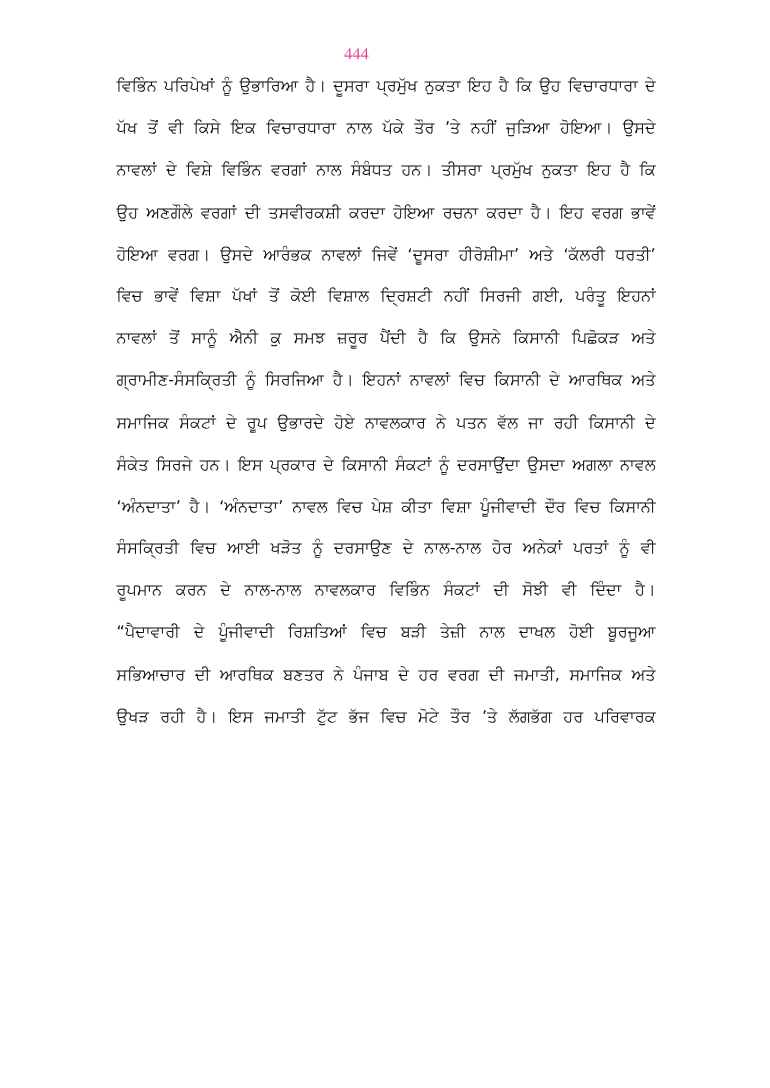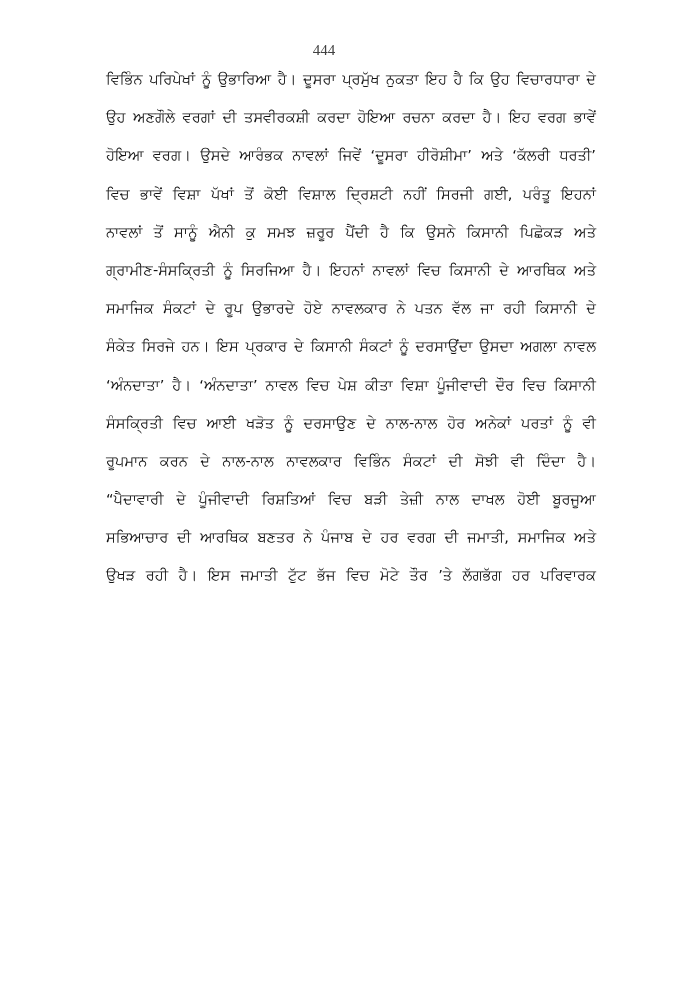--- a/index.html
+++ b/index.html
@@ -15,21 +15,21 @@
       color: #111111;
     }
     .page-number {
       position: absolute;
       top: 42px;
       left: 0;
       width: 648px;
       text-align: center;
       font-family: "Liberation Serif", serif;
       font-size: 15px;
-      color: #404040;
+      color: #ec4899;
     }
     .body-text {
       position: absolute;
       top: 64px;
       left: 106px;
       width: 490px;
     }
     .line {
       height: 38.2px;
       line-height: 30px;
@@ -44,20 +44,22 @@
       text-align-last: justify;
     }
   </style>
 </head>
 <body>
 
 <div class="page-number">444</div>
 
 <div class="body-text">
   <div class="line">ਵਿਭਿੰਨ ਪਰਿਪੇਖਾਂ ਨੂੰ ਉਭਾਰਿਆ ਹੈ। ਦੂਸਰਾ ਪ੍ਰਮੁੱਖ ਨੁਕਤਾ ਇਹ ਹੈ ਕਿ ਉਹ ਵਿਚਾਰਧਾਰਾ ਦੇ</div>
+  <div class="line">ਪੱਖ ਤੋਂ ਵੀ ਕਿਸੇ ਇਕ ਵਿਚਾਰਧਾਰਾ ਨਾਲ ਪੱਕੇ ਤੌਰ ’ਤੇ ਨਹੀਂ ਜੁੜਿਆ ਹੋਇਆ। ਉਸਦੇ</div>
+  <div class="line">ਨਾਵਲਾਂ ਦੇ ਵਿਸ਼ੇ ਵਿਭਿੰਨ ਵਰਗਾਂ ਨਾਲ ਸੰਬੰਧਤ ਹਨ। ਤੀਸਰਾ ਪ੍ਰਮੁੱਖ ਨੁਕਤਾ ਇਹ ਹੈ ਕਿ</div>
   <div class="line">ਉਹ ਅਣਗੌਲੇ ਵਰਗਾਂ ਦੀ ਤਸਵੀਰਕਸ਼ੀ ਕਰਦਾ ਹੋਇਆ ਰਚਨਾ ਕਰਦਾ ਹੈ। ਇਹ ਵਰਗ ਭਾਵੇਂ</div>
   <div class="line">ਹੋਇਆ ਵਰਗ। ਉਸਦੇ ਆਰੰਭਕ ਨਾਵਲਾਂ ਜਿਵੇਂ ‘ਦੂਸਰਾ ਹੀਰੋਸ਼ੀਮਾ’ ਅਤੇ ‘ਕੱਲਰੀ ਧਰਤੀ’</div>
   <div class="line">ਵਿਚ ਭਾਵੇਂ ਵਿਸ਼ਾ ਪੱਖਾਂ ਤੋਂ ਕੋਈ ਵਿਸ਼ਾਲ ਦ੍ਰਿਸ਼ਟੀ ਨਹੀਂ ਸਿਰਜੀ ਗਈ, ਪਰੰਤੂ ਇਹਨਾਂ</div>
   <div class="line">ਨਾਵਲਾਂ ਤੋਂ ਸਾਨੂੰ ਐਨੀ ਕੁ ਸਮਝ ਜ਼ਰੂਰ ਪੈਂਦੀ ਹੈ ਕਿ ਉਸਨੇ ਕਿਸਾਨੀ ਪਿਛੋਕੜ ਅਤੇ</div>
   <div class="line">ਗ੍ਰਾਮੀਣ-ਸੰਸਕ੍ਰਿਤੀ ਨੂੰ ਸਿਰਜਿਆ ਹੈ। ਇਹਨਾਂ ਨਾਵਲਾਂ ਵਿਚ ਕਿਸਾਨੀ ਦੇ ਆਰਥਿਕ ਅਤੇ</div>
   <div class="line">ਸਮਾਜਿਕ ਸੰਕਟਾਂ ਦੇ ਰੂਪ ਉਭਾਰਦੇ ਹੋਏ ਨਾਵਲਕਾਰ ਨੇ ਪਤਨ ਵੱਲ ਜਾ ਰਹੀ ਕਿਸਾਨੀ ਦੇ</div>
   <div class="line">ਸੰਕੇਤ ਸਿਰਜੇ ਹਨ। ਇਸ ਪ੍ਰਕਾਰ ਦੇ ਕਿਸਾਨੀ ਸੰਕਟਾਂ ਨੂੰ ਦਰਸਾਉਂਦਾ ਉਸਦਾ ਅਗਲਾ ਨਾਵਲ</div>
   <div class="line">‘ਅੰਨਦਾਤਾ’ ਹੈ। ‘ਅੰਨਦਾਤਾ’ ਨਾਵਲ ਵਿਚ ਪੇਸ਼ ਕੀਤਾ ਵਿਸ਼ਾ ਪੂੰਜੀਵਾਦੀ ਦੌਰ ਵਿਚ ਕਿਸਾਨੀ</div>
   <div class="line">ਸੰਸਕ੍ਰਿਤੀ ਵਿਚ ਆਈ ਖੜੋਤ ਨੂੰ ਦਰਸਾਉਣ ਦੇ ਨਾਲ-ਨਾਲ ਹੋਰ ਅਨੇਕਾਂ ਪਰਤਾਂ ਨੂੰ ਵੀ</div>
   <div class="line">ਰੂਪਮਾਨ ਕਰਨ ਦੇ ਨਾਲ-ਨਾਲ ਨਾਵਲਕਾਰ ਵਿਭਿੰਨ ਸੰਕਟਾਂ ਦੀ ਸੋਝੀ ਵੀ ਦਿੰਦਾ ਹੈ।</div>

